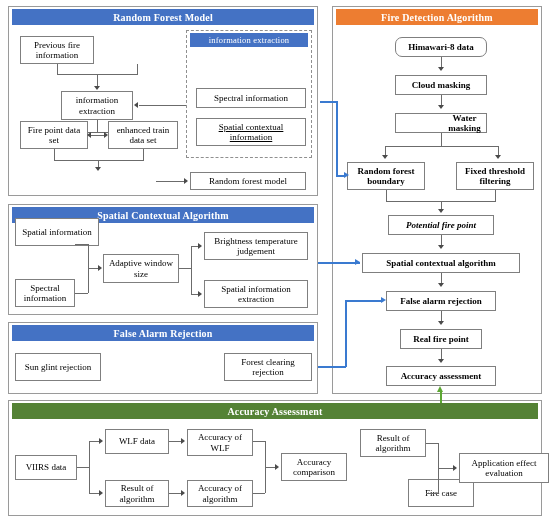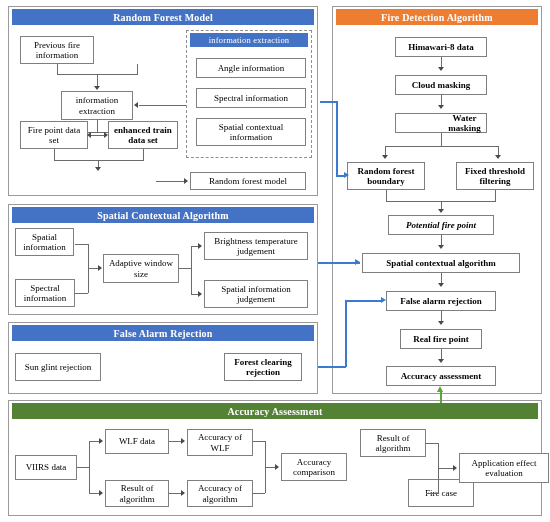--- a/index.html
+++ b/index.html
@@ -43,92 +43,91 @@
 </head>
 <body>
 
 <div id="canvas">
 
   <div class="panel" style="left:8px;top:6px;width:310px;height:190px;"></div>
   <div class="panel-header hdr-blue" style="left:12px;top:9px;width:302px;height:16px;font-size:10px;">Random Forest Model</div>
 
   <div class="dashed" style="left:186px;top:30px;width:126px;height:128px;"></div>
   <div class="panel-header hdr-blue" style="left:190px;top:33px;width:118px;height:14px;font-size:8.5px;font-weight:normal;">information extraction</div>
-  <div class="box" style="left:196px;top:58px;width:110px;height:20px;">Angle information</div>
   <div class="box" style="left:196px;top:88px;width:110px;height:20px;">Spectral information</div>
-  <div class="box" style="left:196px;top:118px;width:110px;height:28px;">Spatial contextual information</div>
+  <div class="box" style="left:196px;top:118px;width:110px;height:28px;text-decoration:underline;">Spatial contextual information</div>
 
   <div class="box" style="left:20px;top:36px;width:74px;height:28px;">Previous fire information</div>
 
   <div class="ln lnv" style="left:57px;top:64px;height:10px;"></div>
   <div class="ln lnv" style="left:137px;top:64px;height:10px;"></div>
   <div class="ln lnh" style="left:57px;top:74px;width:81px;"></div>
   <div class="ln lnv" style="left:97px;top:74px;height:13px;"></div>
   <div class="arr arr-d" style="left:94px;top:86px;"></div>
 
   <div class="box" style="left:61px;top:91px;width:72px;height:29px;">information extraction</div>
 
   <div class="ln lnh" style="left:139px;top:105px;width:47px;"></div>
   <div class="arr arr-l" style="left:134px;top:102px;"></div>
 
   <div class="ln lnv" style="left:97px;top:120px;height:12px;"></div>
   <div class="ln lnh" style="left:57px;top:132px;width:81px;"></div>
   <div class="ln lnv" style="left:57px;top:132px;height:0px;"></div>
 
   <div class="box" style="left:20px;top:121px;width:68px;height:28px;">Fire point data set</div>
-  <div class="box" style="left:108px;top:121px;width:70px;height:28px;font-weight:bold;">enhanced train data set</div>
+  <div class="box" style="left:108px;top:121px;width:70px;height:28px;">enhanced train data set</div>
 
   <div class="ln lnh" style="left:90px;top:135px;width:16px;"></div>
   <div class="arr arr-l" style="left:87px;top:132px;"></div>
   <div class="arr arr-r" style="left:104px;top:132px;"></div>
 
   <div class="ln lnv" style="left:54px;top:149px;height:11px;"></div>
   <div class="ln lnv" style="left:143px;top:149px;height:11px;"></div>
   <div class="ln lnh" style="left:54px;top:160px;width:90px;"></div>
   <div class="ln lnv" style="left:98px;top:160px;height:8px;"></div>
   <div class="arr arr-d" style="left:95px;top:167px;"></div>
 
   <div class="box" style="left:190px;top:172px;width:116px;height:18px;">Random forest model</div>
   <div class="ln lnh" style="left:156px;top:181px;width:29px;"></div>
   <div class="arr arr-r" style="left:184px;top:178px;"></div>
 
   <div class="panel" style="left:8px;top:204px;width:310px;height:111px;"></div>
   <div class="panel-header hdr-blue" style="left:12px;top:207px;width:302px;height:16px;font-size:10px;">Spatial Contextual Algorithm</div>
 
-  <div class="box" style="left:15px;top:228px;width:59px;height:28px;">Spatial information</div>
+  <div class="box" style="left:15px;top:218px;width:84px;height:28px;">Spatial information</div>
   <div class="box" style="left:15px;top:279px;width:60px;height:28px;">Spectral information</div>
 
   <div class="ln lnh" style="left:75px;top:244px;width:13px;"></div>
   <div class="ln lnh" style="left:75px;top:293px;width:13px;"></div>
   <div class="ln lnv" style="left:88px;top:244px;height:49px;"></div>
   <div class="ln lnh" style="left:88px;top:268px;width:11px;"></div>
   <div class="arr arr-r" style="left:98px;top:265px;"></div>
 
   <div class="box" style="left:103px;top:254px;width:76px;height:29px;">Adaptive window size</div>
 
   <div class="ln lnh" style="left:179px;top:268px;width:12px;"></div>
   <div class="ln lnv" style="left:191px;top:246px;height:48px;"></div>
   <div class="ln lnh" style="left:191px;top:246px;width:8px;"></div>
   <div class="ln lnh" style="left:191px;top:294px;width:8px;"></div>
   <div class="arr arr-r" style="left:198px;top:243px;"></div>
   <div class="arr arr-r" style="left:198px;top:291px;"></div>
 
   <div class="box" style="left:204px;top:232px;width:104px;height:28px;">Brightness temperature judgement</div>
-  <div class="box" style="left:204px;top:280px;width:104px;height:28px;">Spatial information judgement</div>
+  <div class="box" style="left:204px;top:280px;width:104px;height:28px;">Spatial information extraction</div>
 
   <div class="panel" style="left:8px;top:322px;width:310px;height:72px;"></div>
   <div class="panel-header hdr-blue" style="left:12px;top:325px;width:302px;height:16px;font-size:10px;">False Alarm Rejection</div>
 
   <div class="box" style="left:15px;top:353px;width:86px;height:28px;">Sun glint rejection</div>
-  <div class="box" style="left:224px;top:353px;width:78px;height:28px;font-weight:bold;">Forest clearing rejection</div>
+  <div class="box" style="left:224px;top:353px;width:88px;height:28px;">Forest clearing rejection</div>
 
   <div class="panel" style="left:332px;top:6px;width:210px;height:388px;"></div>
   <div class="panel-header hdr-orange" style="left:336px;top:9px;width:202px;height:16px;font-size:10px;">Fire Detection Algorithm</div>
 
-  <div class="box bold" style="left:395px;top:37px;width:92px;height:20px;">Himawari-8 data</div>
+  <div class="box bold" style="left:395px;top:37px;width:92px;height:20px;border-radius:7px;">Himawari-8 data</div>
   <div class="ln lnv" style="left:441px;top:57px;height:12px;"></div>
   <div class="arr arr-d" style="left:438px;top:67px;"></div>
 
   <div class="box bold" style="left:395px;top:75px;width:92px;height:20px;">Cloud masking</div>
   <div class="ln lnv" style="left:441px;top:95px;height:12px;"></div>
   <div class="arr arr-d" style="left:438px;top:105px;"></div>
 
   <div class="box bold" style="left:395px;top:113px;width:92px;height:20px;padding-left:48px;">Water masking</div>
 
   <div class="ln lnv" style="left:441px;top:133px;height:13px;"></div>

